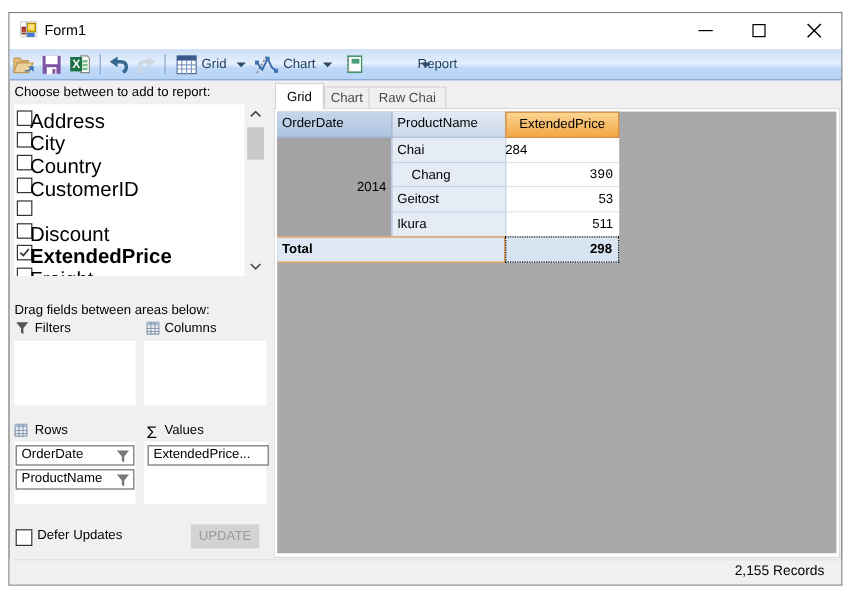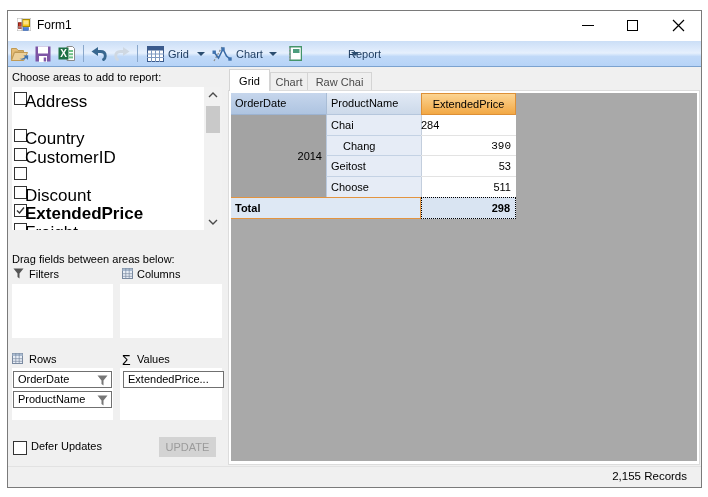--- a/index.html
+++ b/index.html
@@ -129,25 +129,29 @@
   <rect x="4" y="3" width="6.5" height="4" fill="#4d9d7e"></rect>
   <circle cx="1" cy="3" r="1.1" fill="#9aa0a6"></circle>
   <circle cx="1" cy="6.3" r="1.1" fill="#9aa0a6"></circle>
   <circle cx="1" cy="9.6" r="1.1" fill="#9aa0a6"></circle>
   <circle cx="1" cy="12.6" r="1.1" fill="#9aa0a6"></circle>
 </svg>
 </div>
 <div class="abs tlabel" style="left:309px;padding-left:39px;">Report</div>
 <div class="abs tarrow" style="left:351px;"></div>
 
-<div class="abs panlabel" style="left:12px;top:71px;">Choose areas to add to report:</div>
+<div class="abs panlabel" style="left:12px;top:71px;">Choose between to add to report:</div>
 <div class="abs listbox">
   <div class="li" style="top:2.5px;">
       <span class="cb"></span>
       <span class="litext">Address</span>
+    </div>
+  <div class="li" style="top:21.3px;">
+      <span class="cb"></span>
+      <span class="litext">City</span>
     </div>
   <div class="li" style="top:40.1px;">
       <span class="cb"></span>
       <span class="litext">Country</span>
     </div>
   <div class="li" style="top:58.9px;">
       <span class="cb"></span>
       <span class="litext">CustomerID</span>
     </div>
   <div class="li" style="top:77.7px;">
@@ -243,21 +247,21 @@
 <div class="abs" style="left:231px;top:93px;width:95px;height:22px;background:linear-gradient(#c6d6ec,#aec4e1);border-bottom:1px solid #9cb3d1;line-height:21px;padding-left:4px;box-sizing:border-box;">OrderDate</div>
 <div class="abs" style="left:326px;top:93px;width:95px;height:22px;background:linear-gradient(#e2eaf5,#ccd9ea);border-bottom:1px solid #b5c6dc;border-left:1px solid #a9bdd6;line-height:21px;padding-left:4px;box-sizing:border-box;">ProductName</div>
 <div class="abs" style="left:421px;top:93px;width:95px;height:22px;background:linear-gradient(#fcd492,#f2a845);border:1px solid #dd9037;line-height:20px;text-align:center;box-sizing:border-box;">ExtendedPrice</div>
 
 <div class="abs" style="left:231px;top:115px;width:95px;height:82px;background:#a3a3a3;text-align:right;line-height:82px;padding-right:4px;box-sizing:border-box;">2014</div>
 
 <div class="abs" style="left:326px;top:115px;width:95px;height:82px;background:#e6ecf6;border-left:1px solid #b9c9de;box-sizing:border-box;"></div>
 <div class="abs" style="left:326px;top:115px;width:95px;height:20.5px;line-height:20px;border-bottom:1px solid #c4d2e4;border-left:1px solid #b9c9de;padding-left:4px;box-sizing:border-box;">Chai</div>
 <div class="abs" style="left:326px;top:135.5px;width:95px;height:20.5px;line-height:20px;border-bottom:1px solid #c4d2e4;border-left:1px solid #b9c9de;padding-left:16px;box-sizing:border-box;">Chang</div>
 <div class="abs" style="left:326px;top:156px;width:95px;height:20.5px;line-height:20px;border-bottom:1px solid #c4d2e4;border-left:1px solid #b9c9de;padding-left:4px;box-sizing:border-box;">Geitost</div>
-<div class="abs" style="left:326px;top:176.5px;width:95px;height:20.5px;line-height:20px;border-left:1px solid #b9c9de;padding-left:4px;box-sizing:border-box;">Choose</div>
+<div class="abs" style="left:326px;top:176.5px;width:95px;height:20.5px;line-height:20px;border-left:1px solid #b9c9de;padding-left:4px;box-sizing:border-box;">Ikura</div>
 
 <div class="abs" style="left:421px;top:115px;width:95px;height:82px;background:#fff;border-left:1px solid #c3cedd;box-sizing:border-box;"></div>
 <div class="abs" style="left:421px;top:115px;width:95px;height:20.5px;line-height:20px;text-align:left;border-bottom:1px solid #e3e3e3;padding-right:5px;box-sizing:border-box;">284</div>
 <div class="abs" style="left:421px;top:135.5px;width:95px;height:20.5px;line-height:20px;text-align:right;border-bottom:1px solid #e3e3e3;padding-right:5px;box-sizing:border-box;font-family:Liberation Mono, monospace;">390</div>
 <div class="abs" style="left:421px;top:156px;width:95px;height:20.5px;line-height:20px;text-align:right;border-bottom:1px solid #e3e3e3;padding-right:5px;box-sizing:border-box;">53</div>
 <div class="abs" style="left:421px;top:176.5px;width:95px;height:20.5px;line-height:20px;text-align:right;padding-right:5px;box-sizing:border-box;">511</div>
 
 <div class="abs" style="left:231px;top:197px;width:190px;height:22px;background:#dee8f4;border-top:1px solid #e39440;border-bottom:1px solid #e39440;border-right:1px solid #e39440;line-height:20px;padding-left:4px;font-weight:bold;box-sizing:border-box;">Total</div>
 <div class="abs" style="left:421px;top:197px;width:95px;height:22px;background:#d9e4f2;border:1px dotted #000;line-height:20px;text-align:right;font-weight:bold;box-sizing:border-box;padding-right:5px;">298</div>
 

